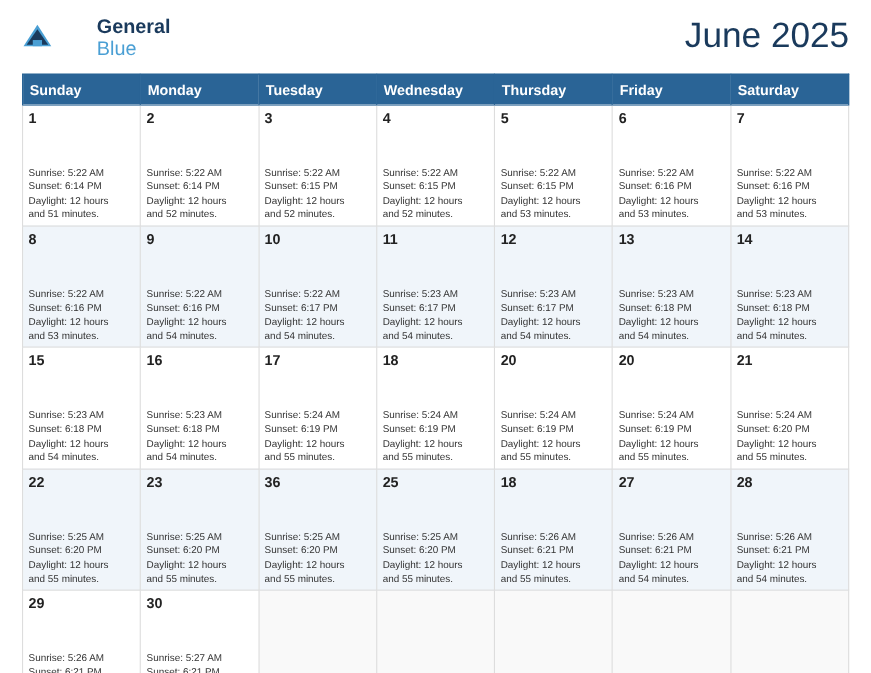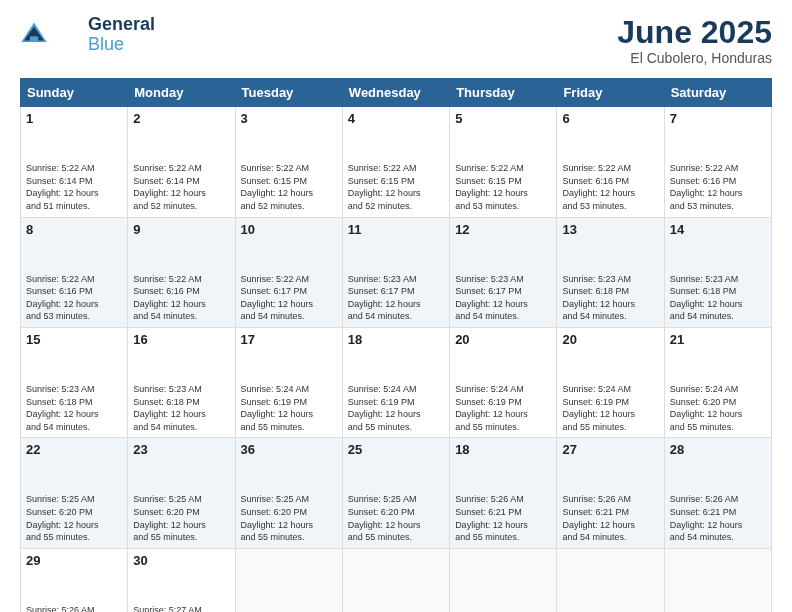--- a/index.html
+++ b/index.html
@@ -28,21 +28,21 @@
     .logo-icon {
       width: 28px;
       height: 28px;
       margin-right: 2px;
     }
     .title-block {
       text-align: right;
     }
     .month-title {
       font-size: 32px;
-      font-weight: bold;
+      font-weight: normal;
       color: #1a3a5c;
       line-height: 1.1;
     }
     .location {
       font-size: 14px;
       color: #555;
     }
     .calendar {
       width: 100%;
       border-collapse: collapse;
@@ -101,21 +101,20 @@
         <polygon points="20,8 34,28 6,28" fill="#1a3a5c"></polygon>
         <rect x="14" y="22" width="12" height="8" fill="#4a9fd4"></rect>
       </svg>
       <div>
         <div style="font-size:18px;font-weight:bold;color:#1a3a5c;line-height:1.1;">General</div>
         <div style="font-size:18px;font-weight:normal;color:#4a9fd4;line-height:1.1;">Blue</div>
       </div>
     </div>
     <div class="title-block">
       <div class="month-title">June 2025</div>
-      <div class="location">El Cubolero, Honduras</div>
     </div>
   </div>
 
   <table class="calendar">
     <thead>
       <tr>
         <th>Sunday</th>
         <th>Monday</th>
         <th>Tuesday</th>
         <th>Wednesday</th>

